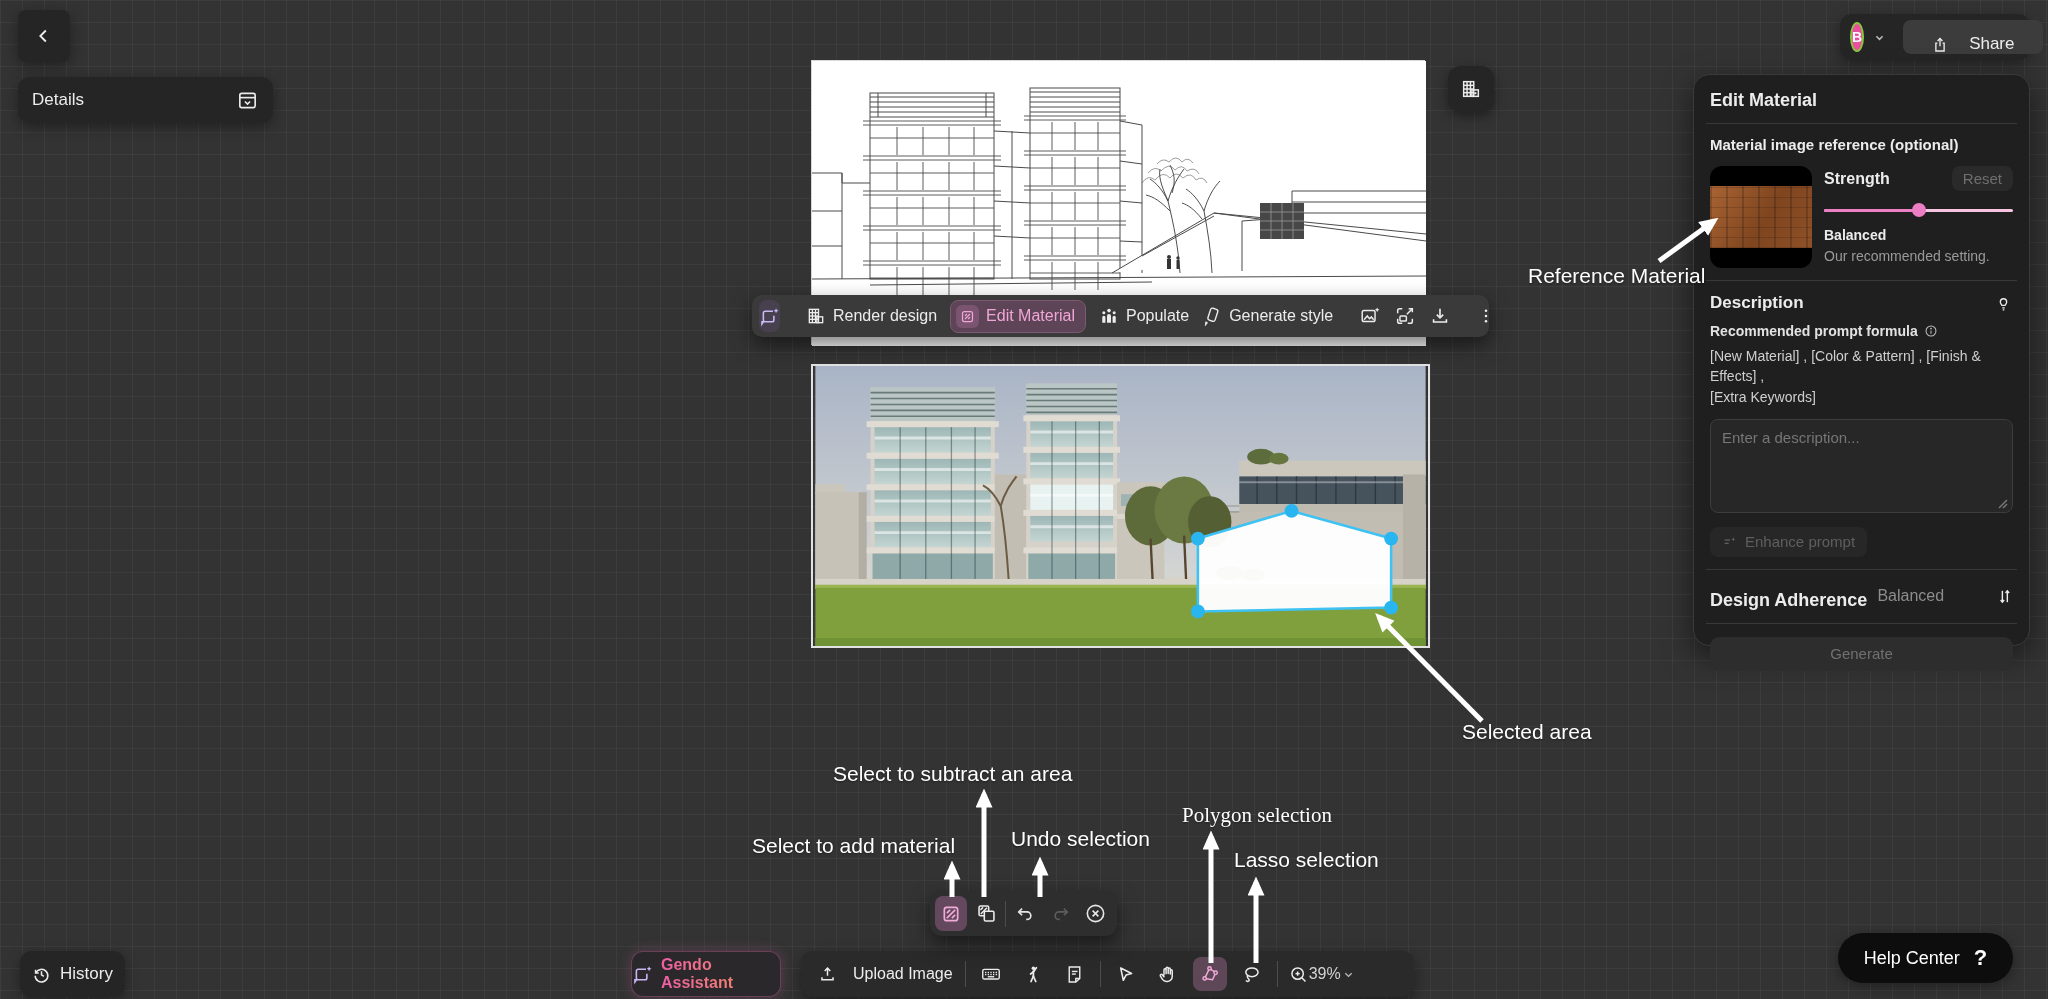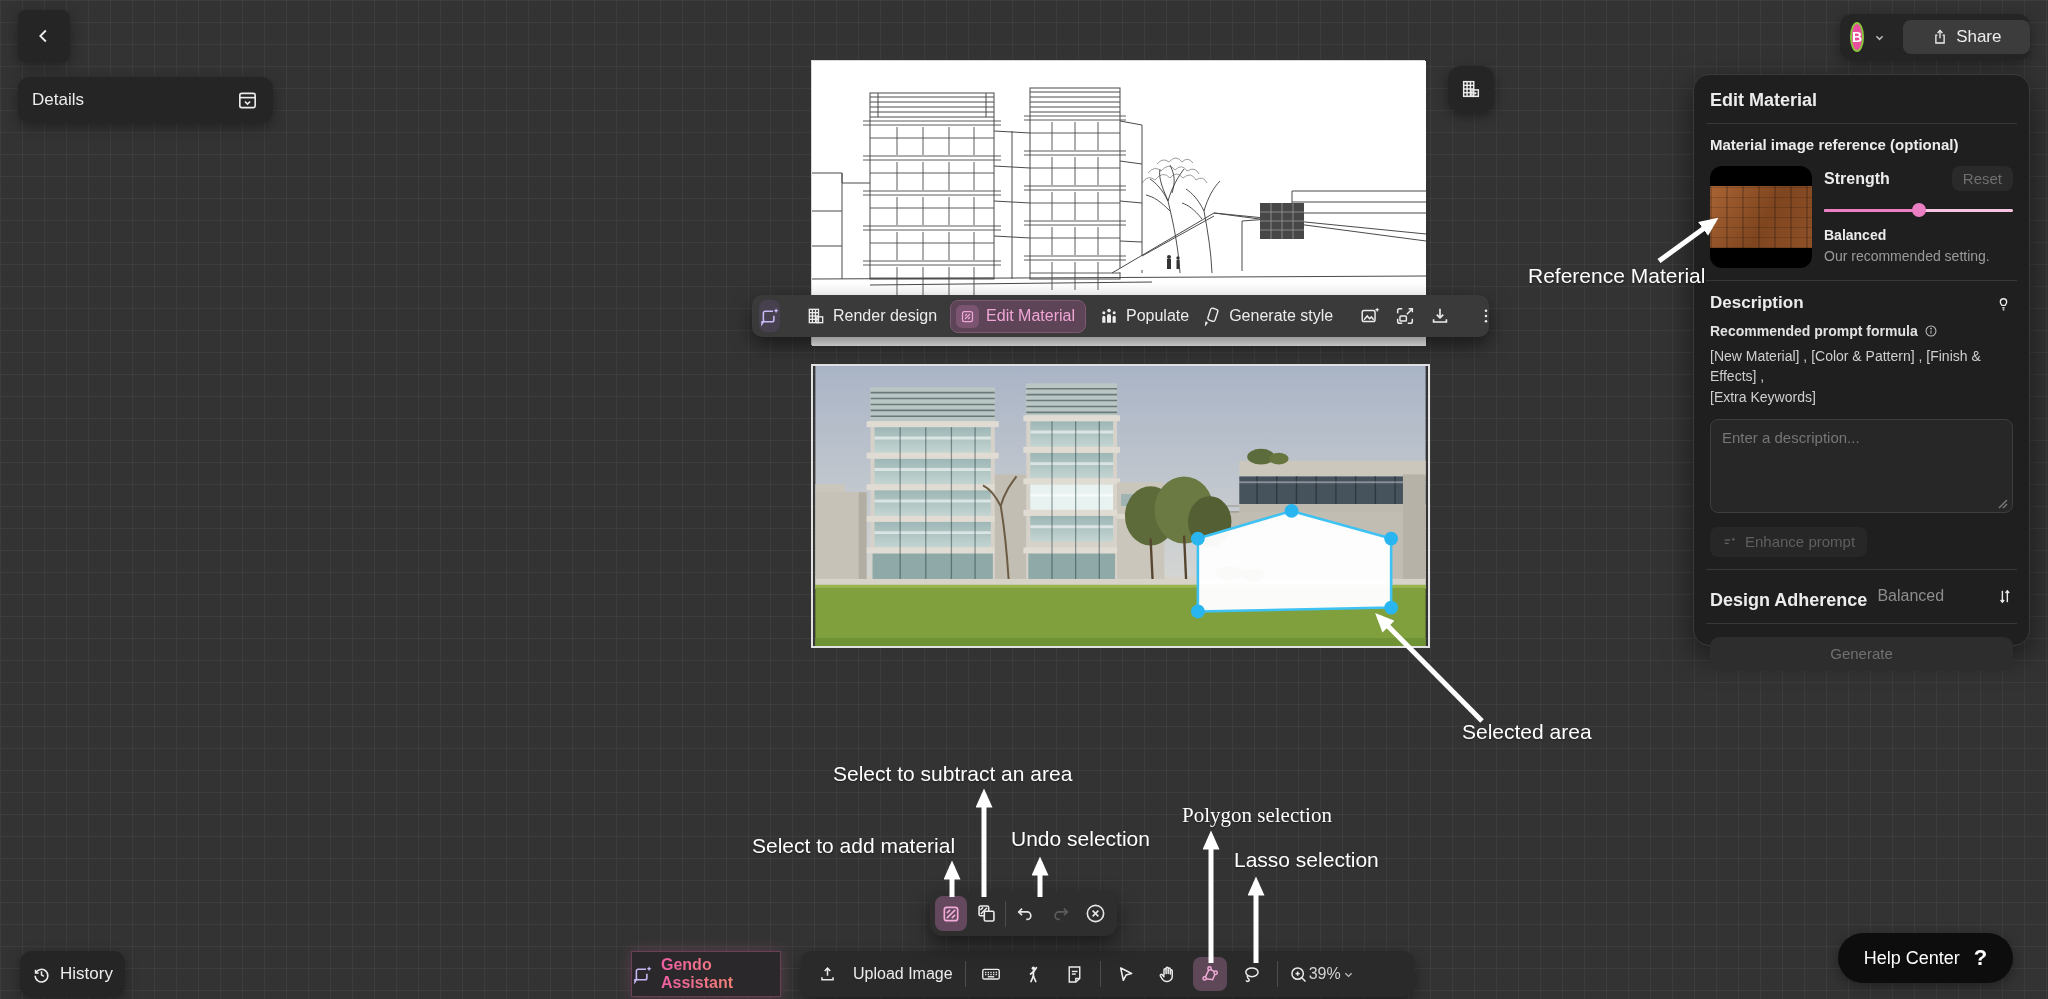--- a/index.html
+++ b/index.html
@@ -16,21 +16,21 @@
   
   .back-btn{left:18px;top:10px;width:52px;height:52px;justify-content:center;}
   .logo-pill{left:78px;top:10px;width:219px;height:52px;padding:0 14px;gap:10px;}
   .app-name{font-weight:bold;}
   .studio-badge{background:#46303a;color:#f2688c;font-size:15px;padding:3px 9px;border-radius:7px;}
   .details-pill{left:18px;top:77px;width:255px;height:46px;border-radius:12px;padding:0 14px;justify-content:space-between;}
   .account-pill{left:1840px;top:14px;width:190px;height:46px;border-radius:12px;padding:0 10px;gap:8px;}
   .avatar{width:30px;height:30px;border-radius:50%;background:#e94f9e;border:2px solid #8bc53f;
     color:#fff;font-size:14px;font-weight:bold;display:flex;align-items:center;justify-content:center;}
   .vdiv{width:1px;height:26px;background:#434343;}
-  .share-btn{background:#3c3c3c;height:34px;padding:0 28px;gap:7px;display:flex;align-items:center;border-radius:8px;}
+  .share-btn{background:#3c3c3c;height:34px;padding:0 28px;gap:20px;display:flex;align-items:flex-end;border-radius:8px;}
   
   .wireframe{position:absolute;left:811px;top:60px;width:614px;height:285px;background:#fff;border:1px solid #d8d8d8;}
   .photo{position:absolute;left:811px;top:364px;width:619px;height:284px;border:2px solid #e2e2e2;}
   .grid-btn{position:absolute;left:1448px;top:66px;width:46px;height:46px;background:#252525;border-radius:13px;
     box-shadow:0 4px 12px rgba(0,0,0,.4);}
   
   .ctoolbar{position:absolute;left:752px;top:295px;width:737px;height:42px;background:#3a3a3a;border-radius:10px;
     display:flex;align-items:center;padding:0 7px;gap:13px;box-shadow:0 8px 20px rgba(0,0,0,.5);z-index:5;}
   .ct-item{display:flex;align-items:center;gap:7px;color:#ececec;font-size:16px;white-space:nowrap;cursor:pointer;}
   .ct-frame{width:32px;height:32px;background:#47414f;border-radius:8px;}
@@ -74,21 +74,21 @@
   .adh-val{font-size:16px;color:#8d8d8d;flex:1;}
   .gen-btn{margin-top:13px;height:34px;background:#2d2d2d;border-radius:9px;color:#717171;font-size:15px;
     display:flex;align-items:center;justify-content:center;cursor:pointer;}
   
   .ftoolbar{position:absolute;left:930px;top:891px;width:187px;height:45px;background:#2e2e2e;border-radius:12px;
     box-shadow:0 8px 20px rgba(0,0,0,.5);display:flex;align-items:center;padding:0 5px;gap:3px;z-index:6;}
   .ft-btn{width:35px;height:35px;}
   .ft-active{background:#64495e;}
   
   .history-pill{left:20px;top:951px;width:105px;height:46px;border-radius:12px;justify-content:center;gap:9px;}
-  .assist-pill{left:631px;top:951px;width:150px;height:46px;border-radius:0;background:#2b282c;
+  .assist-pill{left:631px;top:951px;width:150px;height:46px;border-radius:12px;background:#2b282c;
     border:1px solid rgba(224,110,170,.35);box-shadow:0 0 14px rgba(224,100,170,.22);justify-content:center;gap:8px;}
   .assist-txt{font-size:16px;font-weight:bold;background:linear-gradient(90deg,#ee5fa4,#f09552);
     -webkit-background-clip:text;background-clip:text;color:transparent;}
   .btoolbar{position:absolute;left:801px;top:951px;width:613px;height:46px;background:#2a2a2a;border-radius:12px;
     display:flex;align-items:center;padding:0 13px;gap:8px;box-shadow:0 6px 16px rgba(0,0,0,.4);}
   .bt-btn{width:34px;height:34px;flex:none;}
   .bt-active{background:#5e4757;}
   .upload{display:flex;align-items:center;gap:16px;color:#ececec;font-size:16px;cursor:pointer;padding:0 4px;white-space:nowrap;}
   .zoom-grp{display:flex;align-items:center;gap:0;cursor:pointer;padding-left:2px;}
   .zoom-val{color:#d3d3d3;font-size:16px;}

